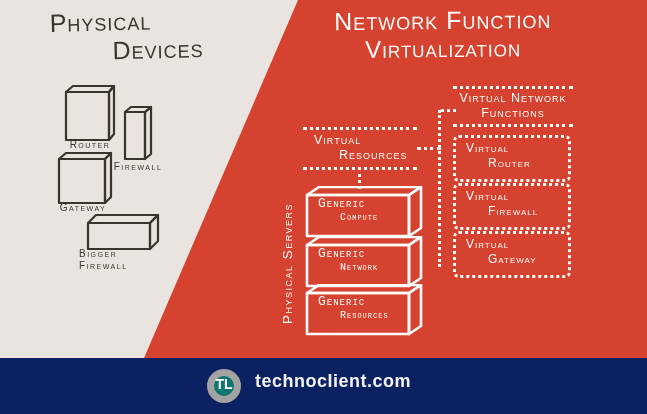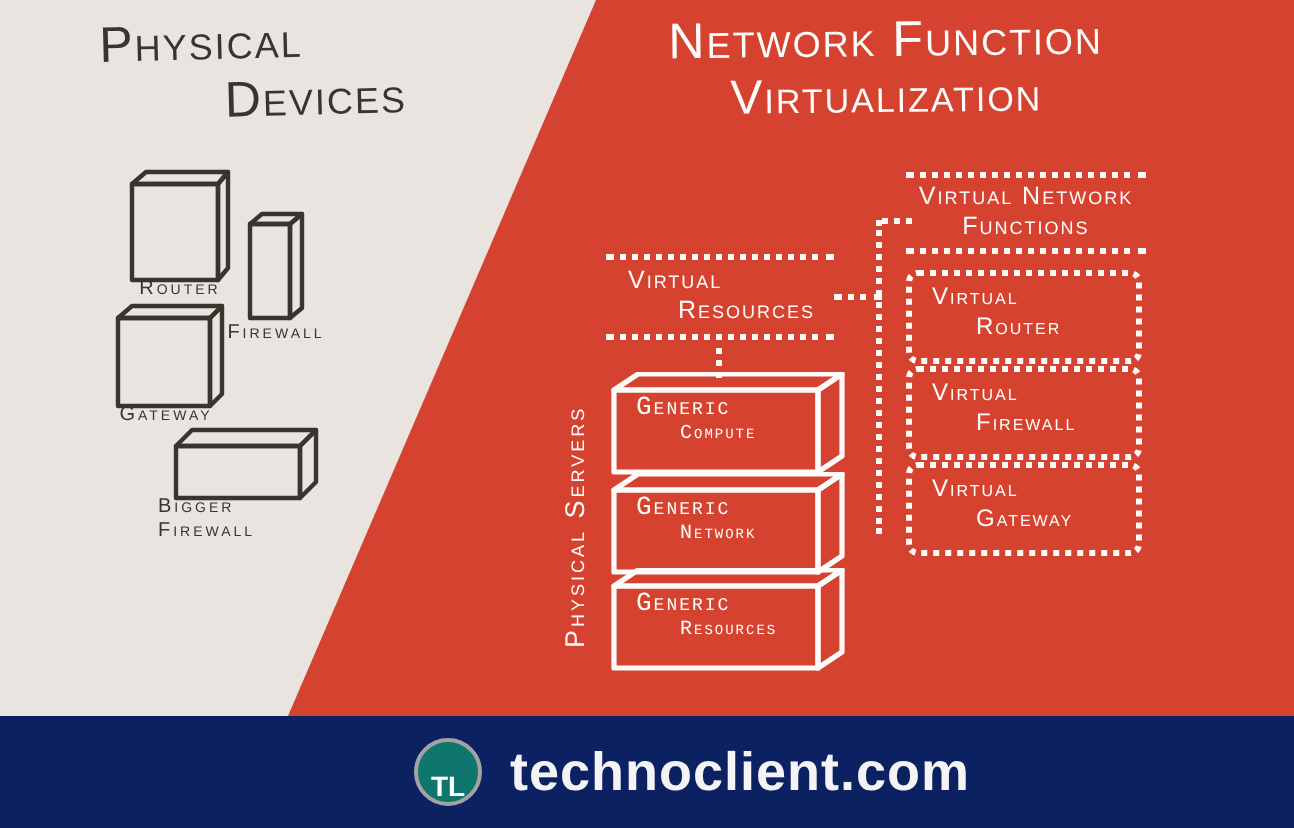--- a/index.html
+++ b/index.html
@@ -62,28 +62,28 @@
     writing-mode:vertical-rl;transform:rotate(180deg);
     font-size:13.5px;letter-spacing:1.5px;font-variant:small-caps;
     color:#fdfcfa;text-align:center;
   }
   .srv-text{position:absolute;width:106px;font-family:Liberation Mono, monospace;}
   .srv-text .l1{font-size:13px;line-height:14px;padding-left:2px;}
   .srv-text .l2{font-size:10px;line-height:14px;padding-left:24px;}
   
   .tl-logo{
     position:absolute;left:207px;top:369px;width:34px;height:34px;
-    border:2px solid #a3a3a3;border-radius:50%;background:#0f766e;
-    display:flex;align-items:flex-end;justify-content:center;
+    border:7px solid #a3a3a3;border-radius:50%;background:#0f766e;
+    display:flex;align-items:flex-start;justify-content:center;
     box-sizing:border-box;
   }
   .tl-logo span{color:#fff;font-weight:bold;font-size:14px;letter-spacing:0;}
   .site-text{
     position:absolute;left:255px;top:371px;
-    font-size:27px;font-weight:bold;color:#f4f4f6;letter-spacing:0.5px;
+    font-size:18px;font-weight:bold;color:#f4f4f6;letter-spacing:0.5px;
   }
 </style>
 </head>
 <body>
 
 <div id="canvas">
 
   <div class="red-wedge"></div>
 
   <div class="l-title hand ink">

